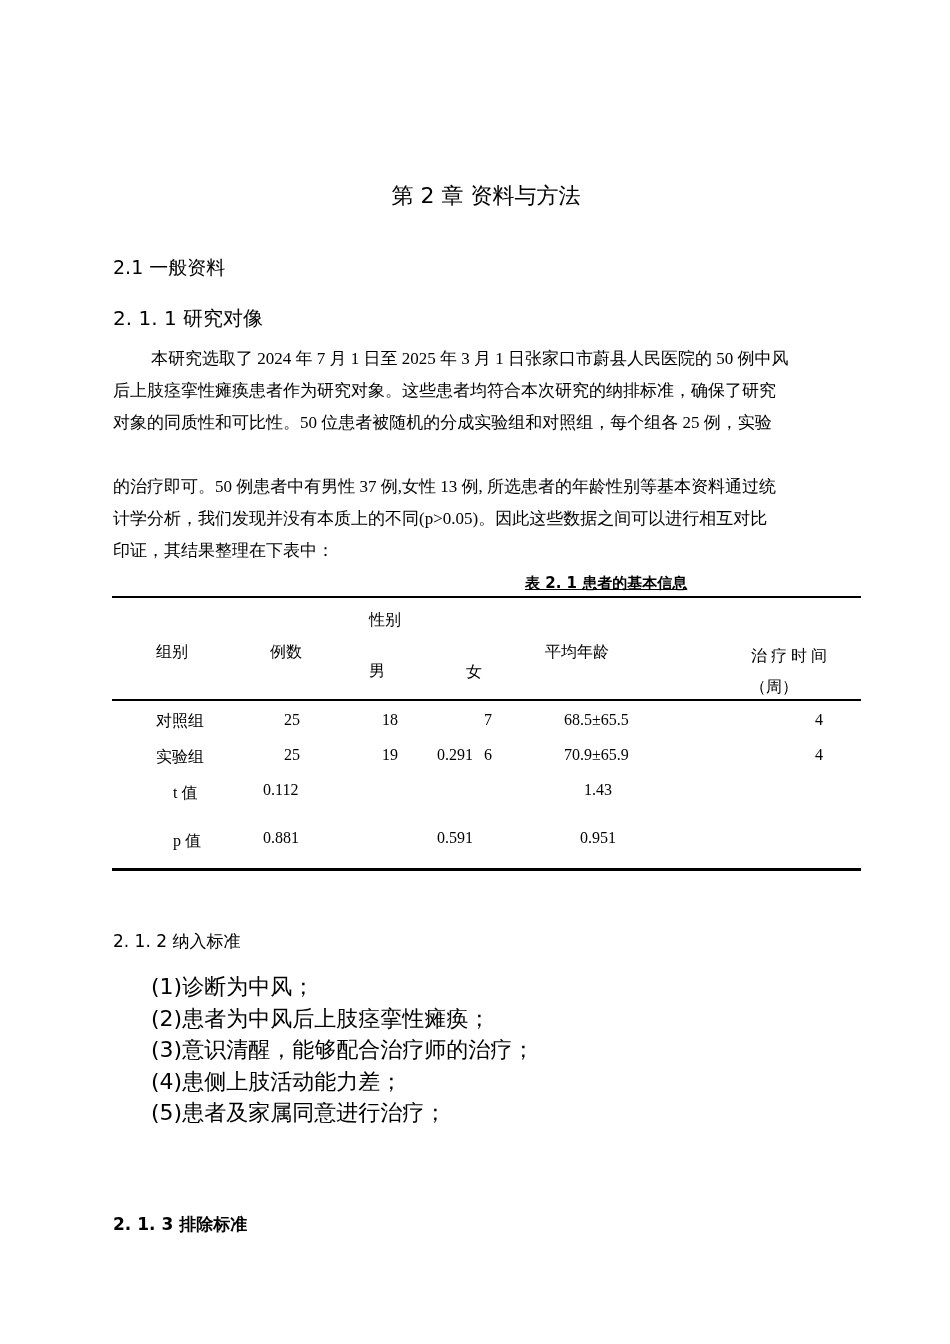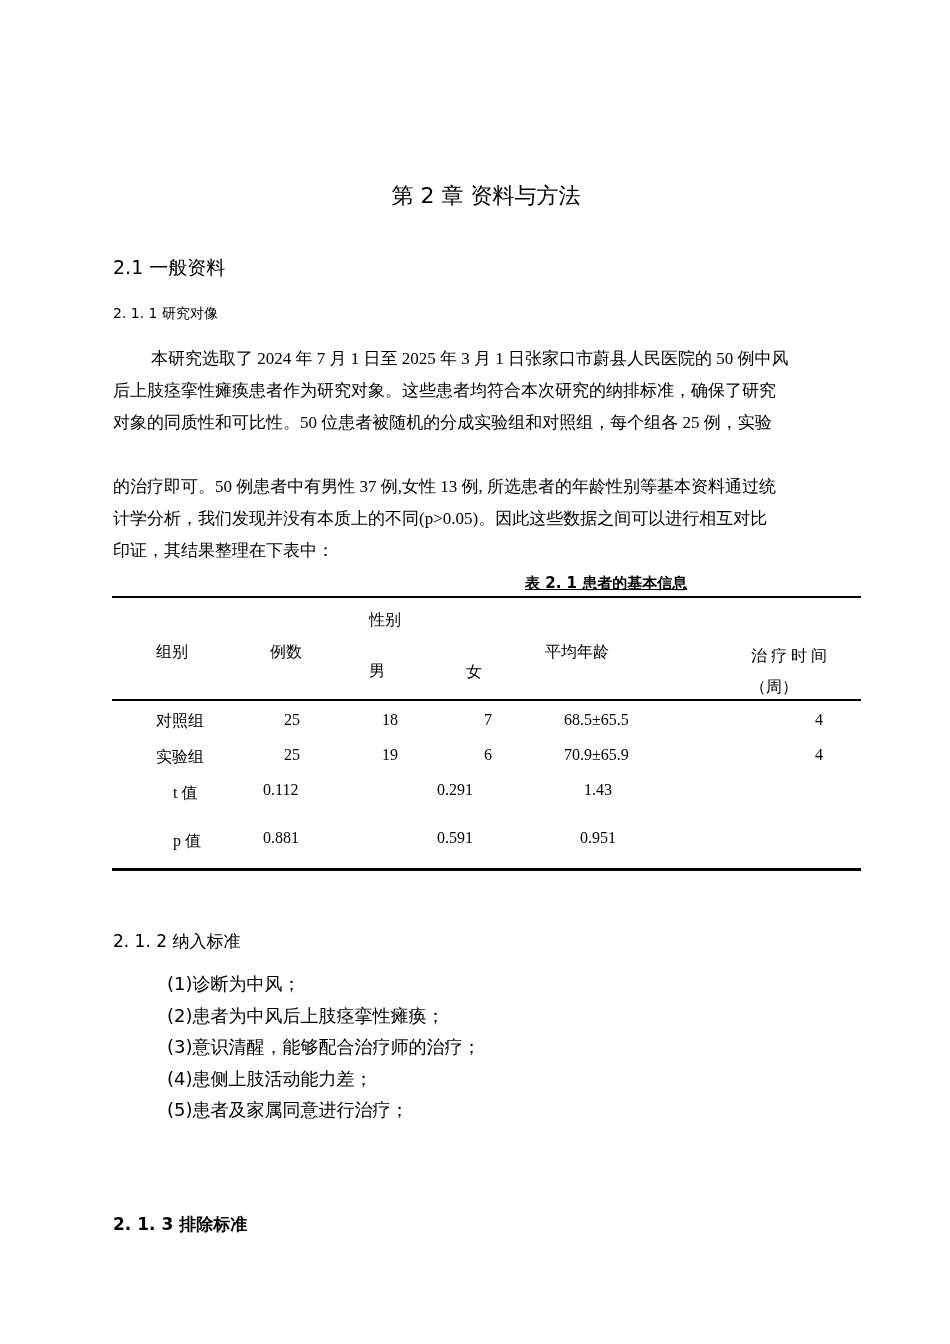--- a/index.html
+++ b/index.html
@@ -4,37 +4,37 @@
   <style>
     html, body { margin: 0; padding: 0; background: #ffffff; }
     body { width: 950px; height: 1344px; position: relative; overflow: hidden; color: #000; }
     .page { position: absolute; left: 0; top: 0; width: 862px; height: 1344px; background: #fff; }
     .serif { font-family: "Liberation Serif", "DejaVu Serif", serif; }
     .sans { font-family: "DejaVu Sans", "Liberation Sans", sans-serif; }
     .abs { position: absolute; white-space: nowrap; }
 
     .chapter-title { top: 181px; left: 0; width: 972px; text-align: center; font-size: 22px; }
     .h2 { left: 113px; font-size: 19px; }
-    .h3 { left: 113px; font-size: 14px; }
+    .h3 { left: 113px; font-size: 20px; }
     .h3b { left: 113px; font-size: 17px; }
 
     .para-line { left: 113px; font-size: 17px; line-height: 32px; }
     .para-first { left: 151px; }
 
     .caption { top: 574px; left: 525px; font-size: 15px; font-weight: bold; text-decoration: underline; }
 
     .rule { position: absolute; left: 112px; width: 749px; background: #000; }
     .rule-top { top: 596px; height: 2px; }
     .rule-mid { top: 699px; height: 2px; }
     .rule-bot { top: 868px; height: 3px; }
 
     .cell { position: absolute; font-size: 16px; white-space: nowrap; }
     .hdr { font-size: 16px; }
 
-    .list-item { left: 151px; font-size: 18px; margin-left: 16px; }
+    .list-item { left: 151px; font-size: 22px; }
   </style>
 </head>
 <body>
 
 <div class="page">
 
   <div class="abs chapter-title sans">第 2 章  资料与方法</div>
 
   <div class="abs h2 sans" style="top:255px;">2.1 一般资料</div>
 
@@ -79,21 +79,21 @@
     <div class="cell serif" style="top:746px; left:382px;">19</div>
     <div class="cell serif" style="top:746px; left:484px;">6</div>
     <div class="cell serif" style="top:746px; left:564px;">70.9±65.9</div>
     <div class="cell serif" style="top:746px; left:815px;">4</div>
   </div>
 
   <div>
     <div class="cell serif" style="top:783px; left:173px;">t 值</div>
     <div class="cell serif" style="top:781px; left:263px;">0.112</div>
     <div class="cell serif" style="top:781px; left:382px;"></div>
-    <div class="cell serif" style="top:781px; left:437px;">0.291</div>
+    <div class="cell serif" style="top:746px; left:437px;">0.291</div>
     <div class="cell serif" style="top:781px; left:584px;">1.43</div>
     <div class="cell serif" style="top:781px; left:815px;"></div>
   </div>
 
   <div>
     <div class="cell serif" style="top:831px; left:173px;">p 值</div>
     <div class="cell serif" style="top:829px; left:263px;">0.881</div>
     <div class="cell serif" style="top:829px; left:382px;"></div>
     <div class="cell serif" style="top:829px; left:437px;">0.591</div>
     <div class="cell serif" style="top:829px; left:580px;">0.951</div>

